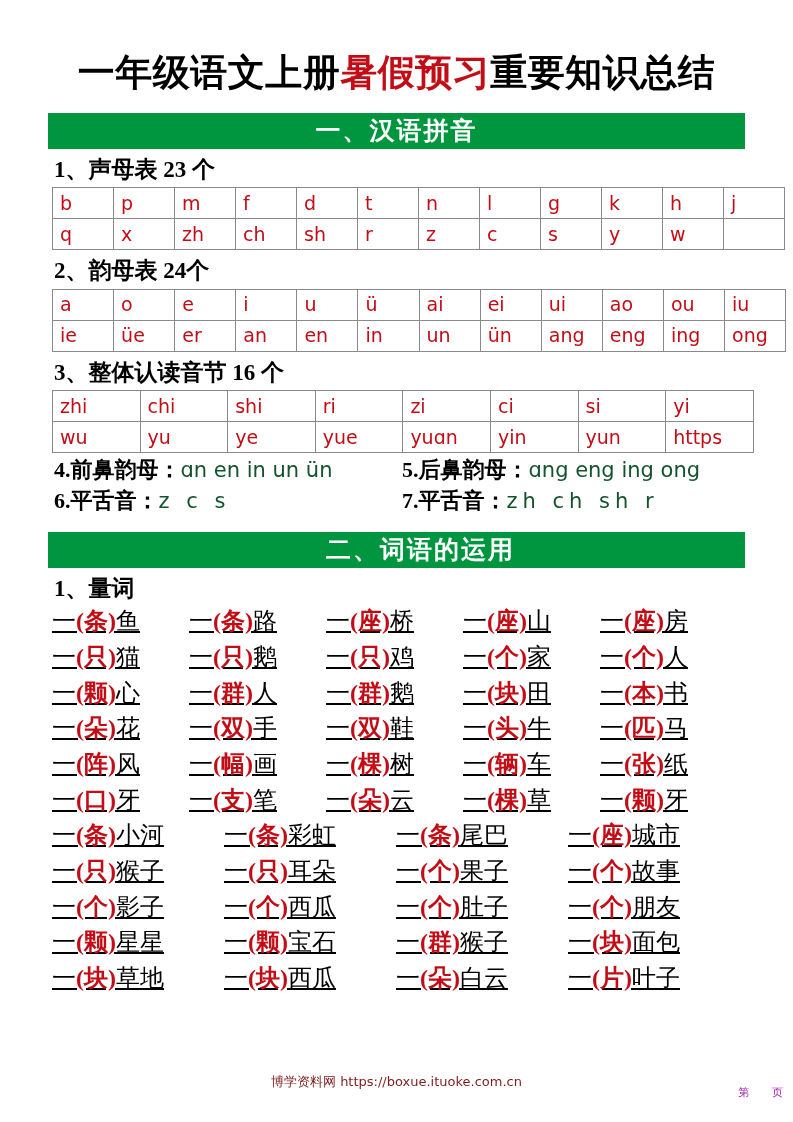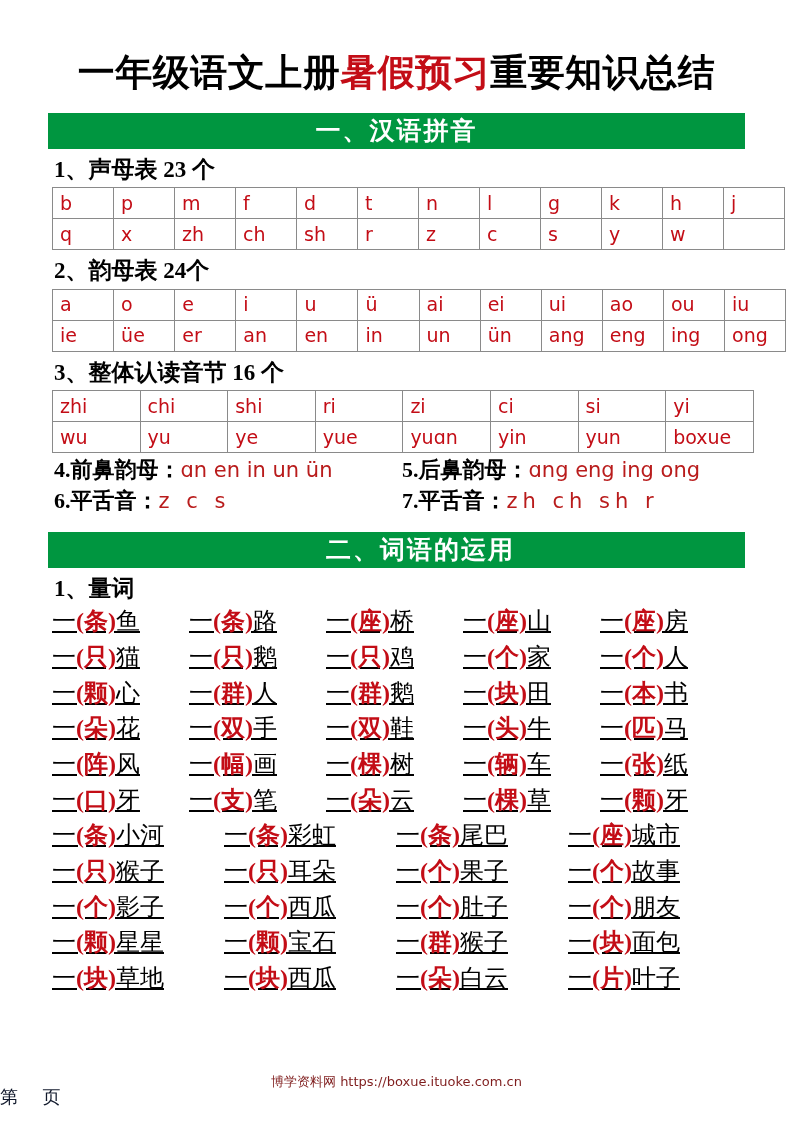--- a/index.html
+++ b/index.html
@@ -95,21 +95,21 @@
     margin-top: 3px;
     white-space: nowrap;
   }
   .note-item {
     font-size: 22px;
     font-weight: bold;
     line-height: 1.28;
     white-space: nowrap;
   }
   .note-item .py {
-    color: #b91c1c;
+    color: #14532d;
     font-family: "DejaVu Sans", sans-serif;
     font-weight: normal;
     font-size: 21px;
   }
   .note-item .py.spaced { letter-spacing: 5px; }
   .note-c1 { width: 348px; }
   .note-c2 { width: auto; }
 
   
   .mw-grid { margin: 2px 0 0 4px; text-decoration: underline; }
@@ -142,23 +142,23 @@
     font-family: "DejaVu Sans", sans-serif;
     font-size: 13px;
     color: #7f1d1d;
     white-space: nowrap;
   }
   .page-num {
     position: absolute;
     left: 0;
     right: 0;
     top: 1085px;
-    text-align: left;
-    font-size: 18px;
-    color: #0f172a;
+    text-align: right;
+    font-size: 11px;
+    color: #a21caf;
     letter-spacing: 10px;
     white-space: nowrap;
   }
 </style>
 </head>
 <body>
 
 <div class="page">
 
   <h1 class="doc-title">
@@ -251,21 +251,21 @@
         <td>yi</td>
       </tr>
       <tr>
         <td>wu</td>
         <td>yu</td>
         <td>ye</td>
         <td>yue</td>
         <td>yuɑn</td>
         <td>yin</td>
         <td>yun</td>
-        <td>boxue</td>
+        <td>https</td>
       </tr>
     </tbody>
   </table>
 
   <div class="note-row">
     <div class="note-item note-c1">
       <span>4.前鼻韵母：</span><span class="py">ɑn en in un ün</span>
     </div>
     <div class="note-item note-c2">
       <span>5.后鼻韵母：</span><span class="py">ɑng eng ing ong</span>

